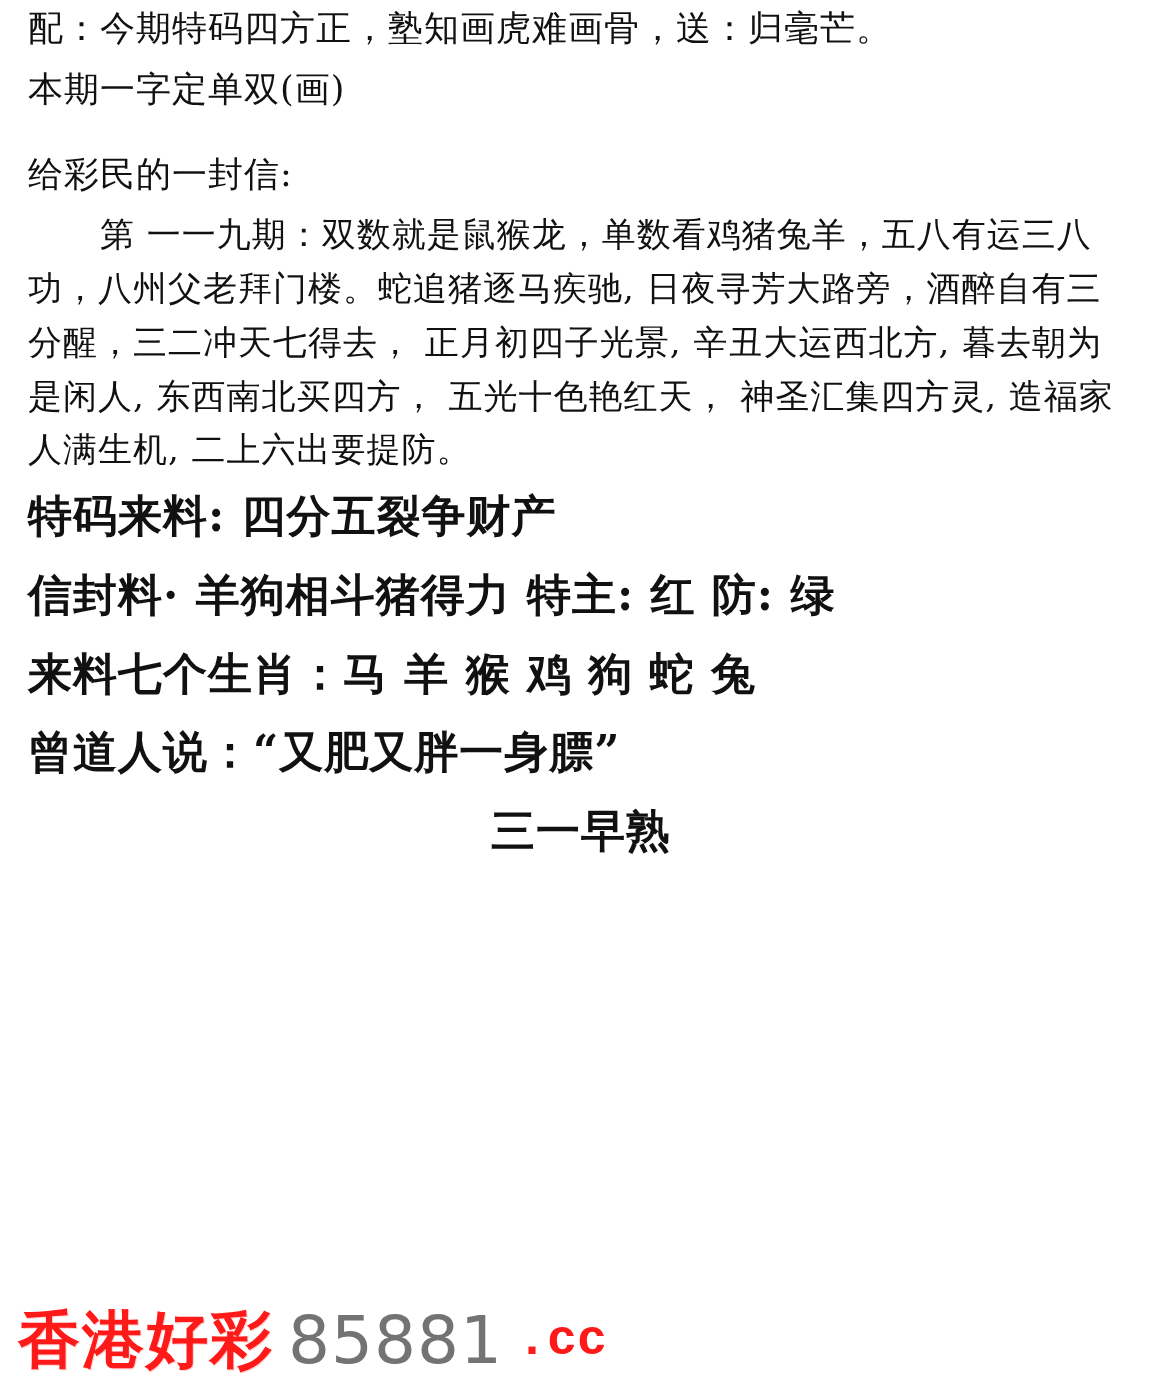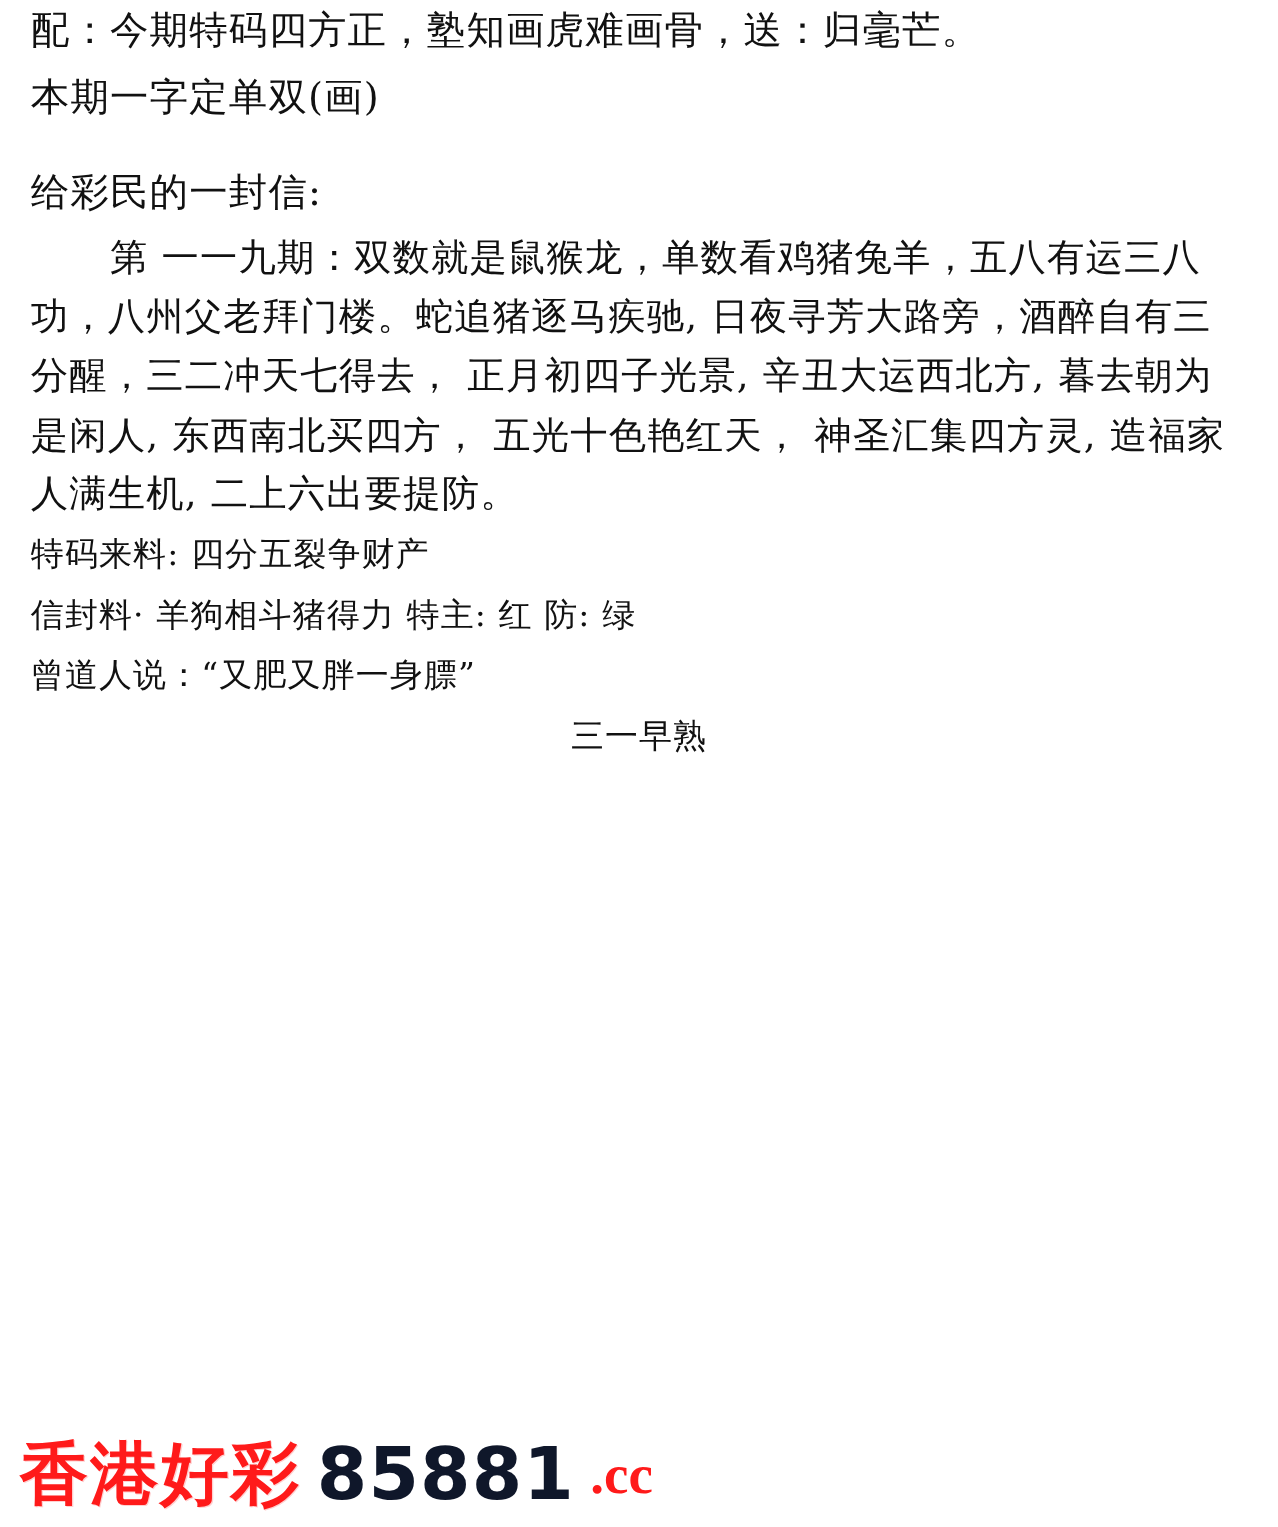--- a/index.html
+++ b/index.html
@@ -62,54 +62,55 @@
     font-size: 50px;
     font-weight: bold;
     letter-spacing: 3px;
   }
   .block2 .para,
   .block2 .line {
     font-size: 34px;
     line-height: 1.58;
   }
   .tail-line {
-    font-size: 30px;
+    font-size: 44px;
     line-height: 1.7;
     letter-spacing: 1px;
     margin: 0 0 4px 0;
+    font-weight: bold;
   }
   .wm {
     position: absolute;
     left: 18px;
     bottom: 6px;
     display: flex;
     align-items: center;
     gap: 14px;
     z-index: 5;
   }
   .wm .wm-cn {
     font-size: 62px;
     font-weight: bold;
     color: #ff1a1a;
     letter-spacing: 2px;
     font-family: "DejaVu Sans", "Liberation Sans", sans-serif;
     text-shadow: 1px 1px 0 #ffd0d0;
   }
   .wm .wm-num {
     font-size: 66px;
-    font-weight: bold;
-    color: #0f172a;
+    font-weight: normal;
+    color: #737373;
     font-family: "DejaVu Sans", "Liberation Sans", sans-serif;
     letter-spacing: 1px;
   }
   .wm .wm-dom {
     font-size: 50px;
     font-weight: bold;
     color: #ff1a1a;
-    font-family: Liberation Serif, serif;
+    font-family: Liberation Mono, monospace;
   }
 </style>
 </head>
 <body>
 
 <div class="page">
 
 
   <div class="block1">
     <p class="line">配：今期特码四方正，塾知画虎难画骨，送：归毫芒。</p>
@@ -117,20 +118,21 @@
   </div>
 
   <div class="section-head">
     <span class="label">给彩民的一封信:</span>
   </div>
 
   <div class="block2">
     <p class="para indent">第 一一九期：双数就是鼠猴龙，单数看鸡猪兔羊，五八有运三八功，八州父老拜门楼。蛇追猪逐马疾驰, 日夜寻芳大路旁，酒醉自有三分醒，三二冲天七得去， 正月初四子光景, 辛丑大运西北方, 暮去朝为是闲人, 东西南北买四方， 五光十色艳红天， 神圣汇集四方灵, 造福家人满生机, 二上六出要提防。</p>
     <p class="tail-line">特码来料: 四分五裂争财产</p>
     <p class="tail-line">信封料· 羊狗相斗猪得力  特主: 红  防: 绿</p>
+    <p class="tail-line">来料七个生肖：马 羊 猴 鸡 狗 蛇 兔</p>
     <p class="tail-line">曾道人说：“又肥又胖一身膘”</p>
     <p class="tail-line" style="text-align:center;">三一早熟</p>
   </div>
 
   <div class="wm">
     <span class="wm-cn">香港好彩</span>
     <span class="wm-num">85881</span>
     <span class="wm-dom">.cc</span>
   </div>
 

